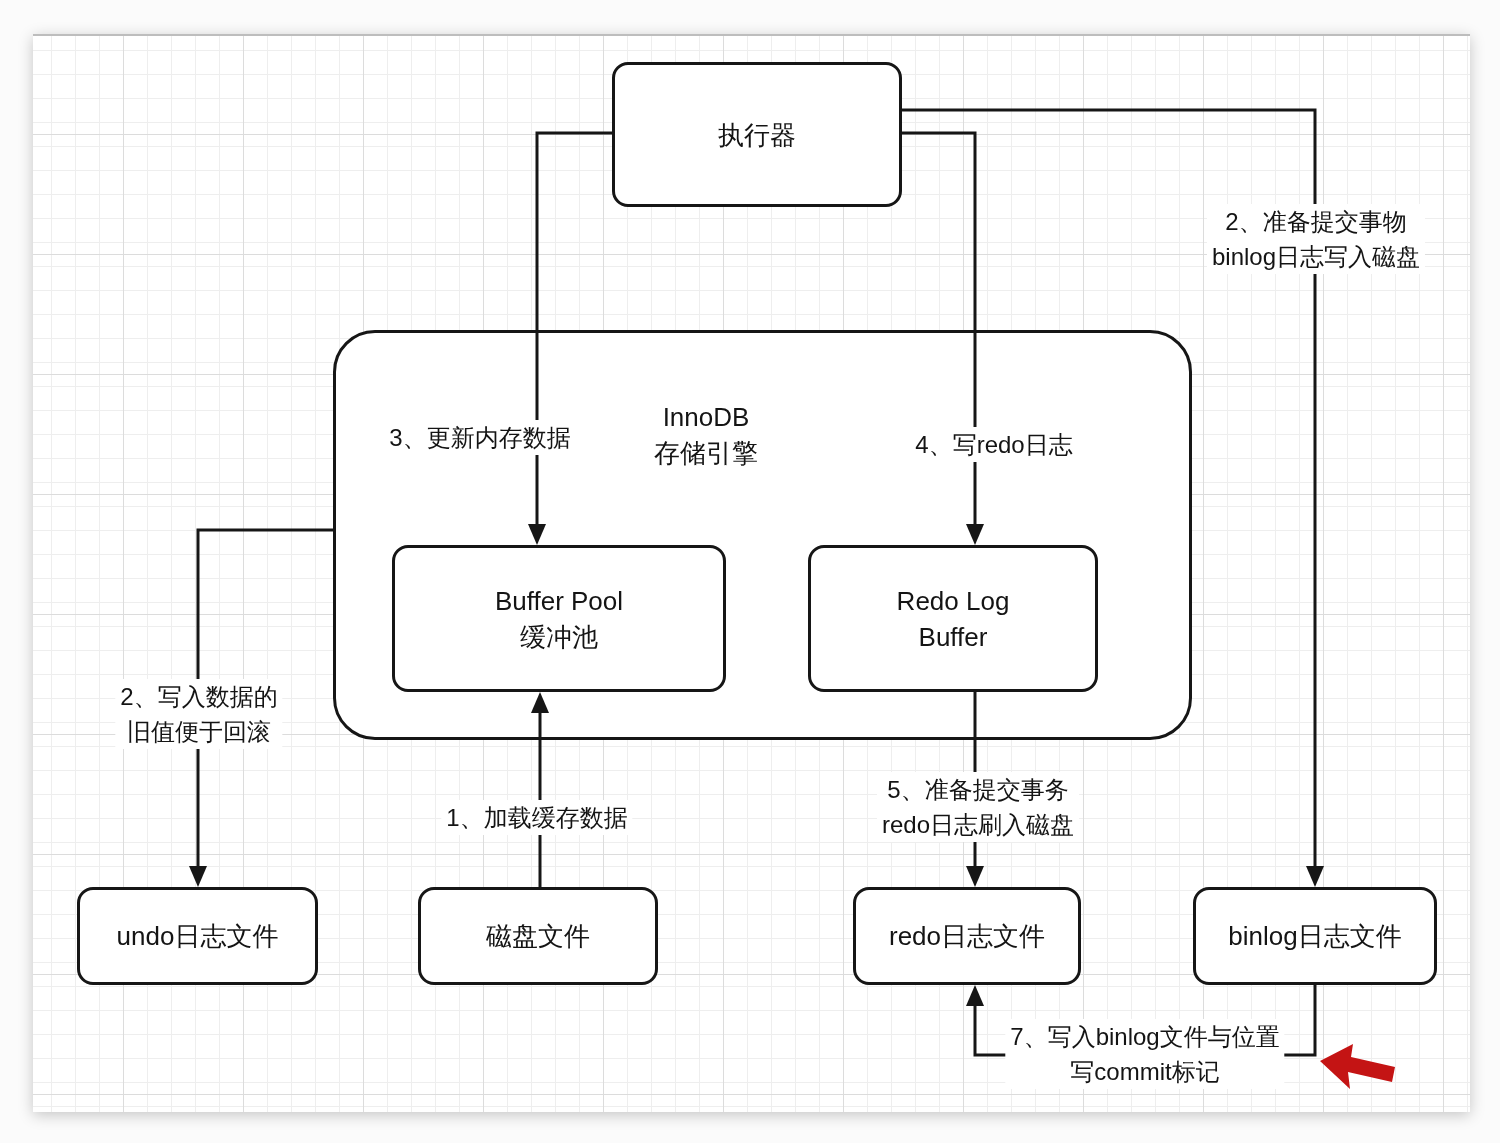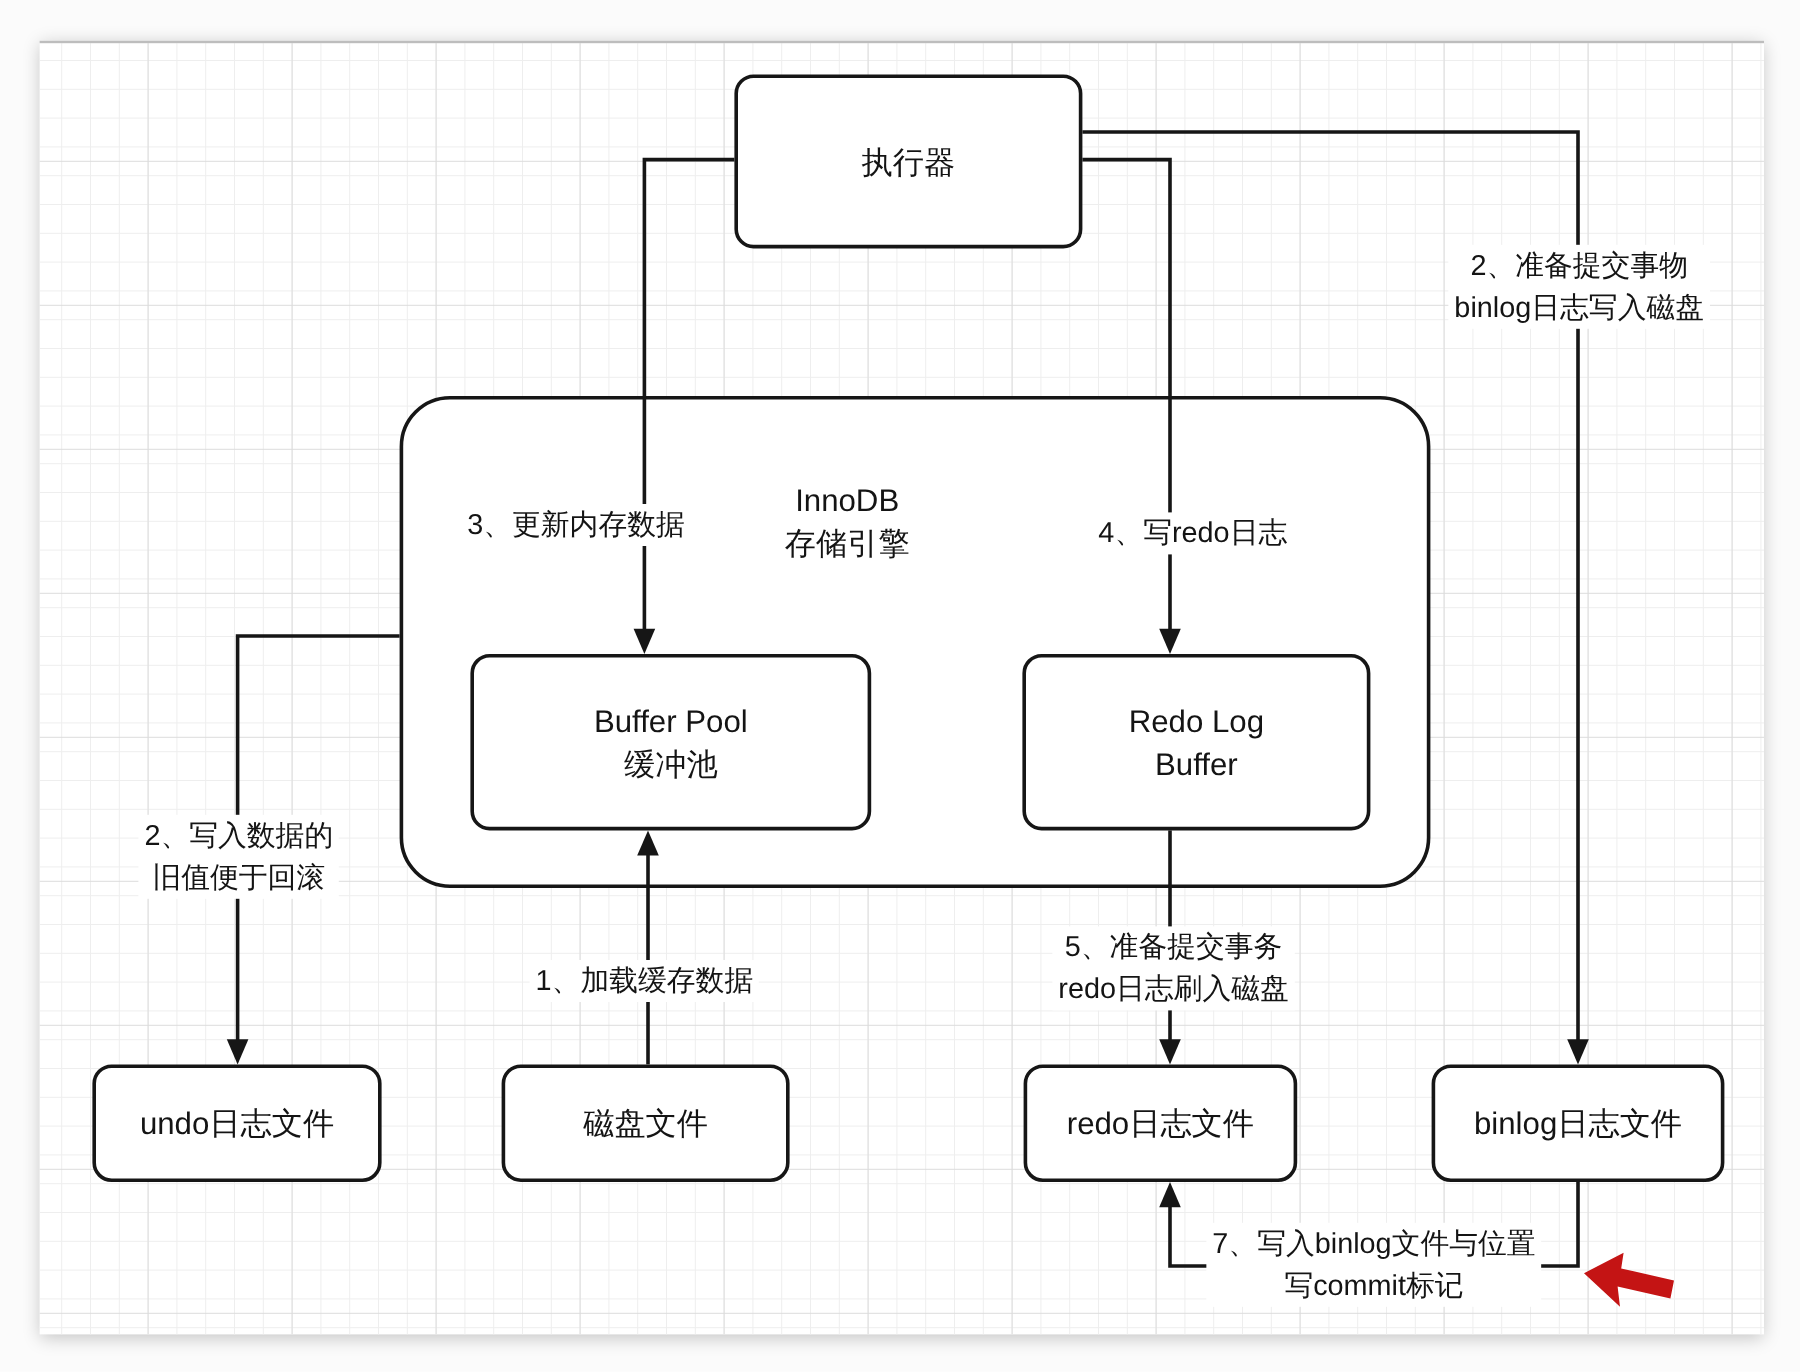--- a/index.html
+++ b/index.html
@@ -102,21 +102,21 @@
 
   <div class="node" style="left:612px;top:62px;width:290px;height:145px;">
     <span class="ln">执行器</span>
   </div>
 
   <div class="node" style="left:392px;top:545px;width:334px;height:147px;">
     <span class="ln">Buffer Pool</span>
     <span class="ln">缓冲池</span>
   </div>
 
-  <div class="node" style="left:852px;top:545px;width:290px;height:147px;text-align:center;">
+  <div class="node" style="left:808px;top:545px;width:290px;height:147px;text-align:center;">
     <span class="ln">Redo Log</span>
     <span class="ln">Buffer</span>
   </div>
 
   <div class="node" style="left:77px;top:887px;width:241px;height:98px;">
     <span class="ln">undo日志文件</span>
   </div>
 
   <div class="node" style="left:418px;top:887px;width:240px;height:98px;">
     <span class="ln">磁盘文件</span>

